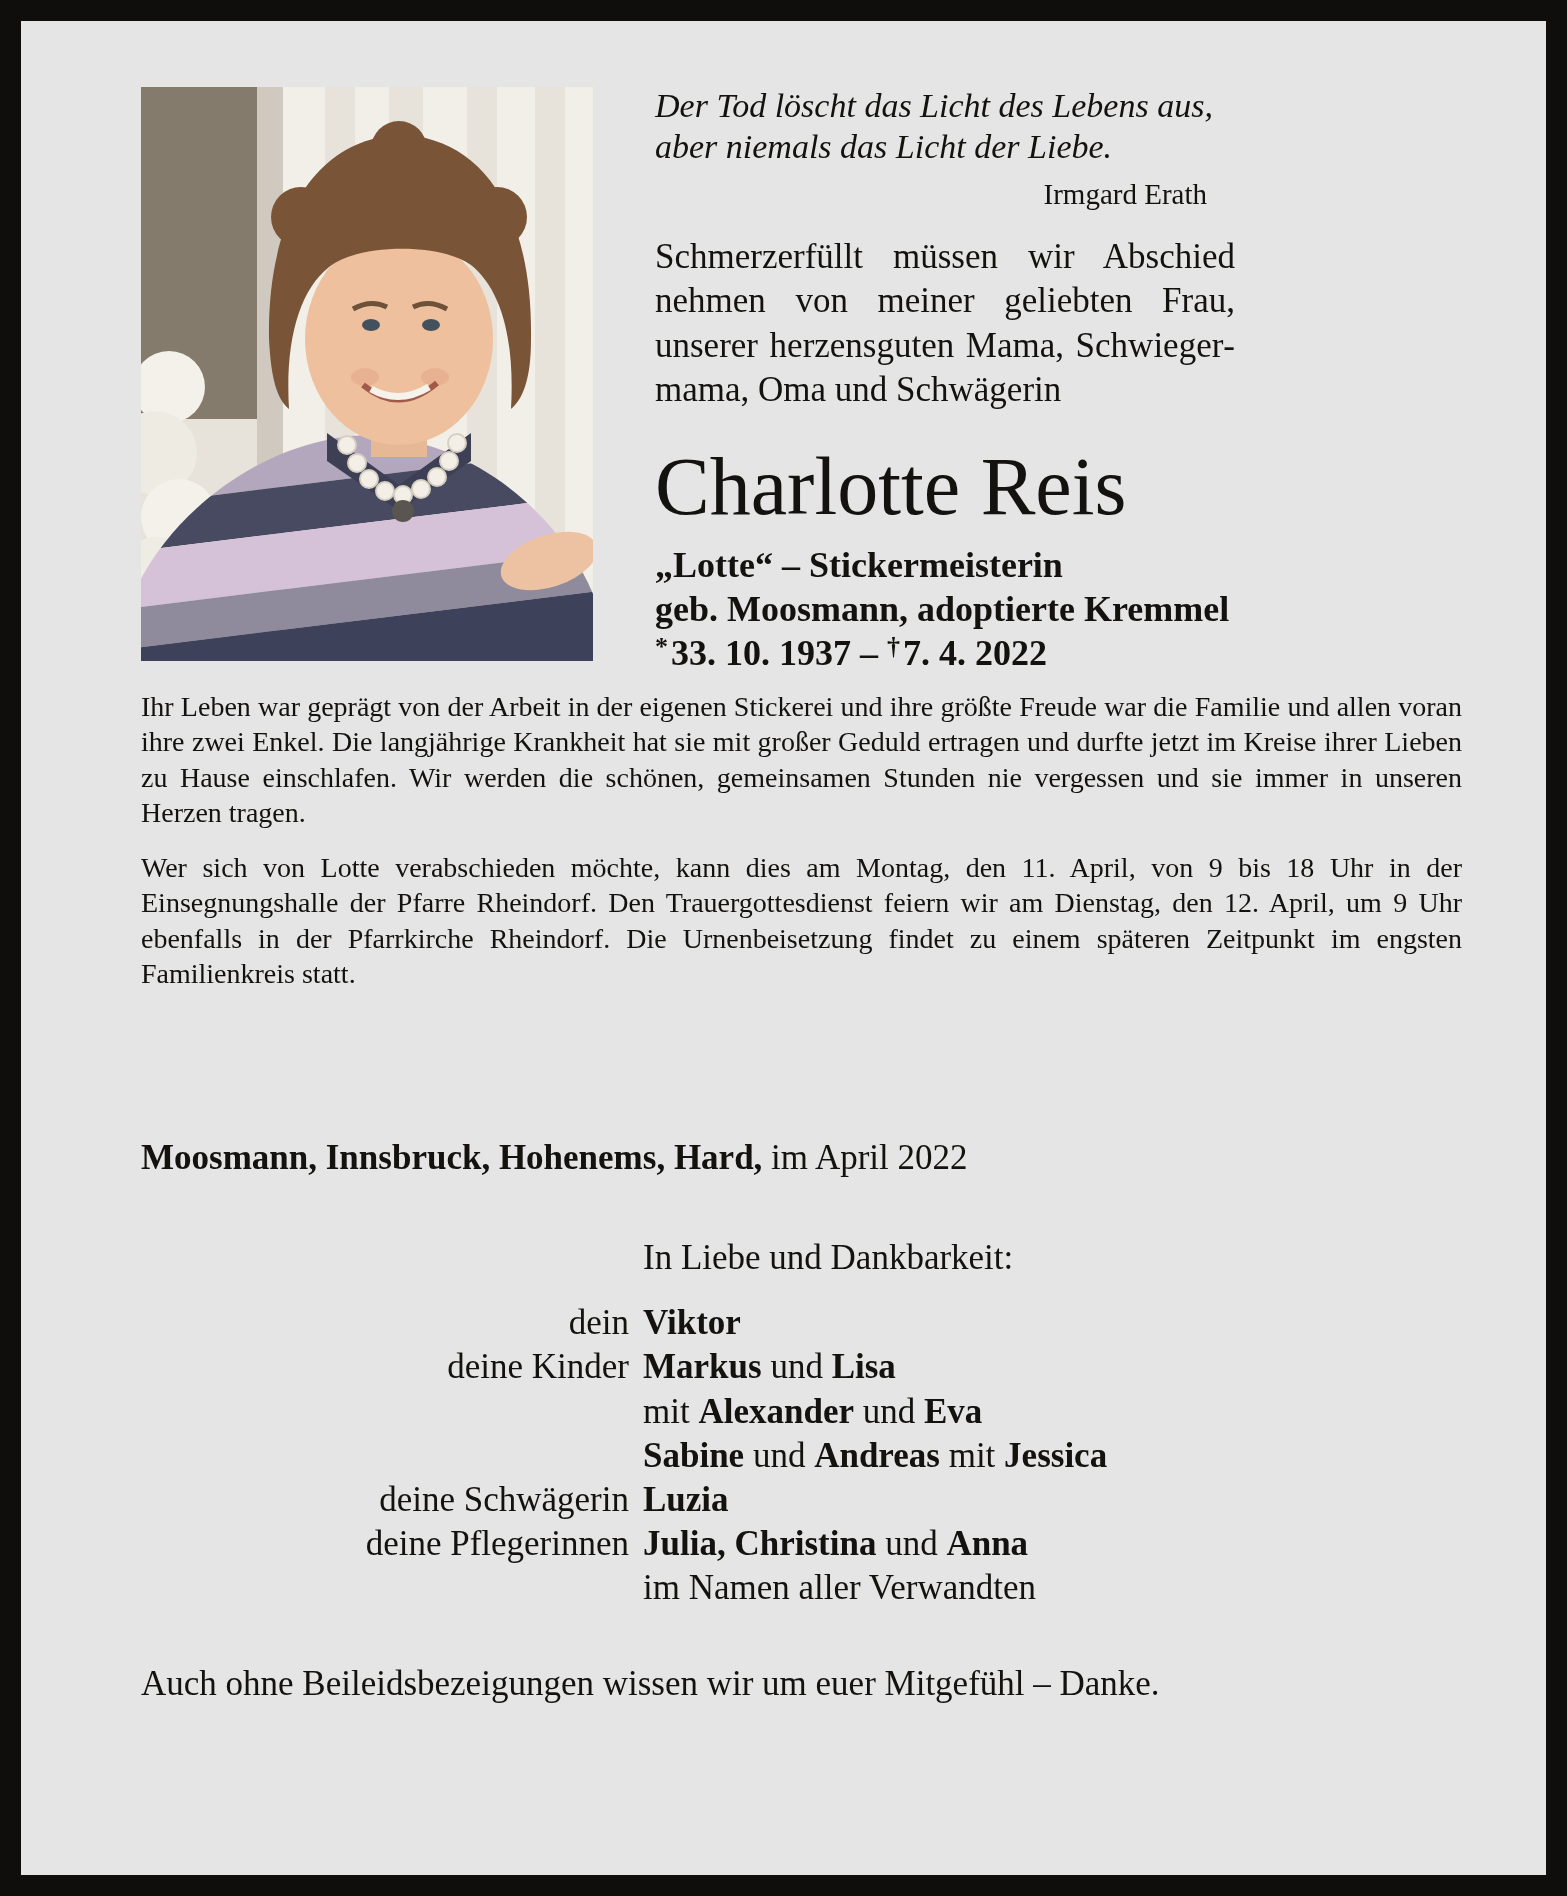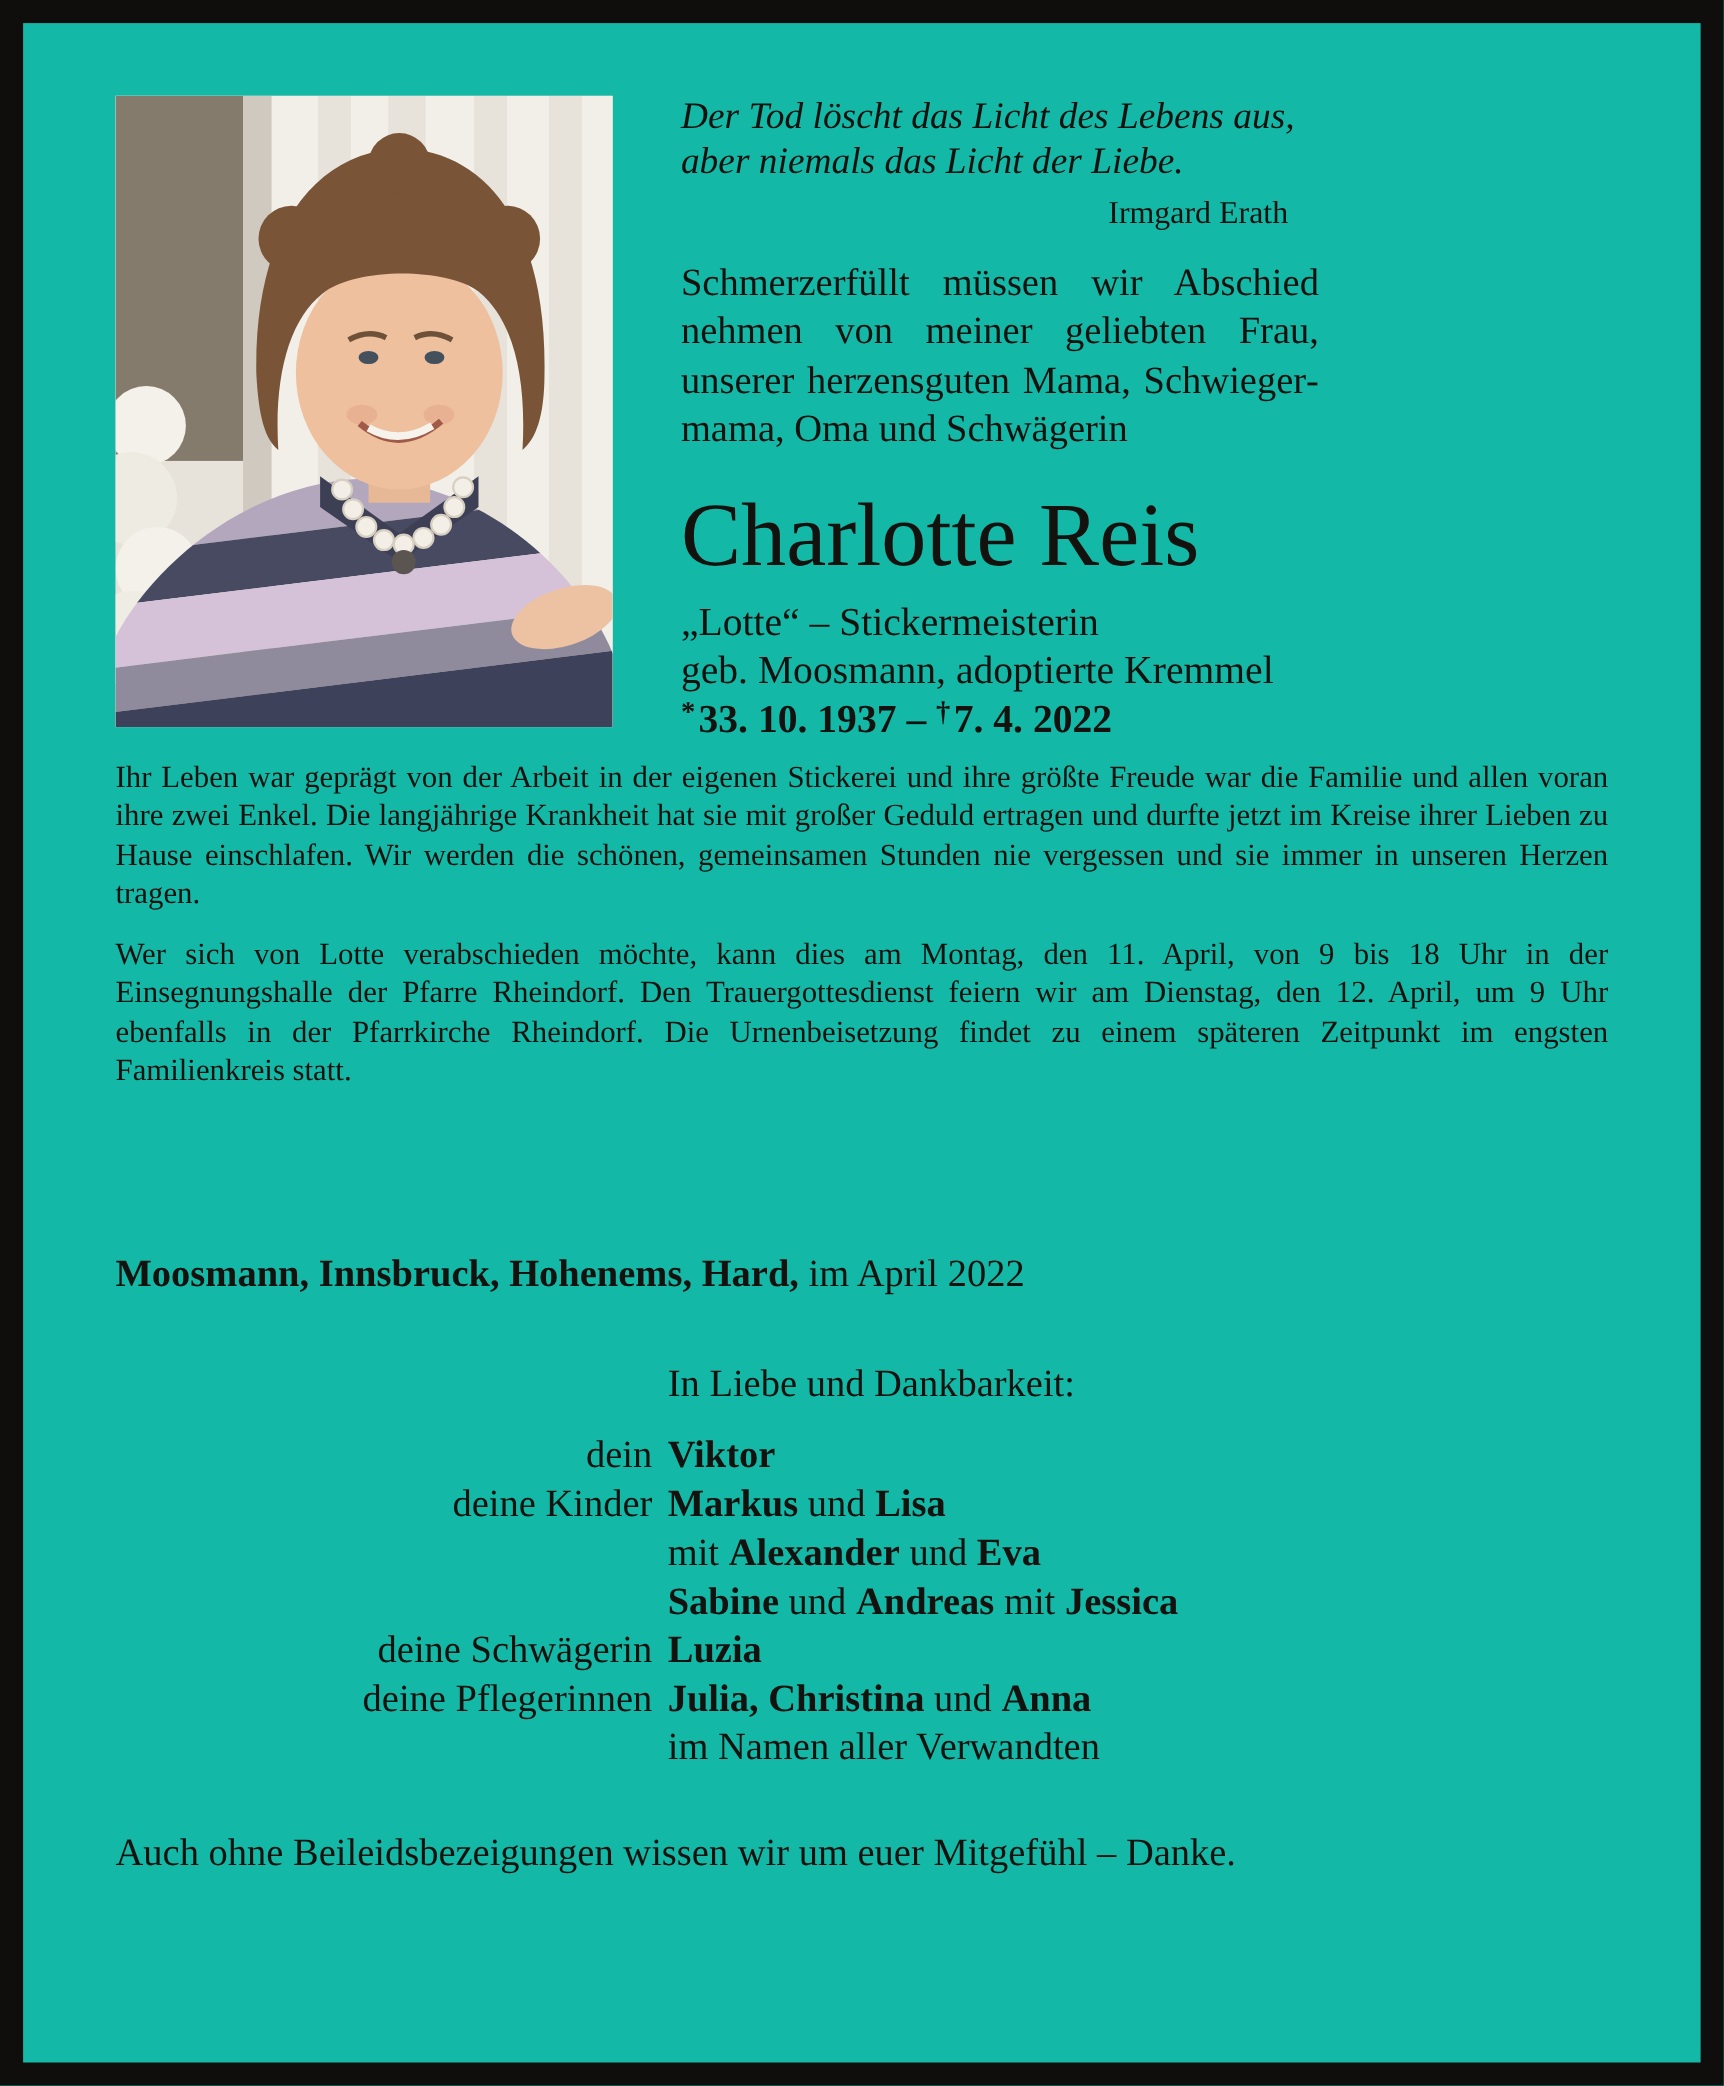--- a/index.html
+++ b/index.html
@@ -7,41 +7,42 @@
   body {
     width: 1567px; height: 1896px;
     background: #100e0c;
     position: relative;
     font-family: "Liberation Serif", "DejaVu Serif", serif;
     color: #14120f;
   }
   .card {
     position: absolute; left: 21px; top: 21px;
     width: 1525px; height: 1854px;
-    background: #14b8a6;
+    background: #e5e5e5;
     overflow: hidden;
+    padding-left: 36px;
   }
 
   
   .top { position: relative; height: 668px; }
   .photo {
     position: absolute; left: 84px; top: 66px;
     width: 452px; height: 574px; overflow: hidden;
     background: #e7e2da;
   }
   .photo svg { display: block; }
   .right-col { position: absolute; left: 598px; top: 64px; width: 580px; }
 
   .quote { font-style: italic; font-size: 34px; line-height: 1.22; }
   .quote-attrib { text-align: right; font-size: 29px; margin-top: 10px; padding-right: 28px; }
 
   .announcement { margin-top: 24px; font-size: 35px; line-height: 1.27; text-align: justify; }
 
   .name { margin-top: 32px; font-size: 82px; line-height: 1.02; white-space: nowrap; }
-  .sub { font-weight: normal; font-size: 36px; line-height: 1.2; }
+  .sub { font-weight: bold; font-size: 36px; line-height: 1.2; }
   .sub.first { margin-top: 16px; }
   .dates { font-weight: bold; font-size: 36px; line-height: 1.2; }
   .sym { font-size: 26px; vertical-align: 10px; margin-right: 3px; }
 
   
   .main { padding: 0 84px; }
   .para { font-size: 28px; line-height: 1.26; text-align: justify; }
   .para + .para { margin-top: 20px; }
 
   .dateline { margin-top: 145px; font-size: 35px; line-height: 1.26; }

